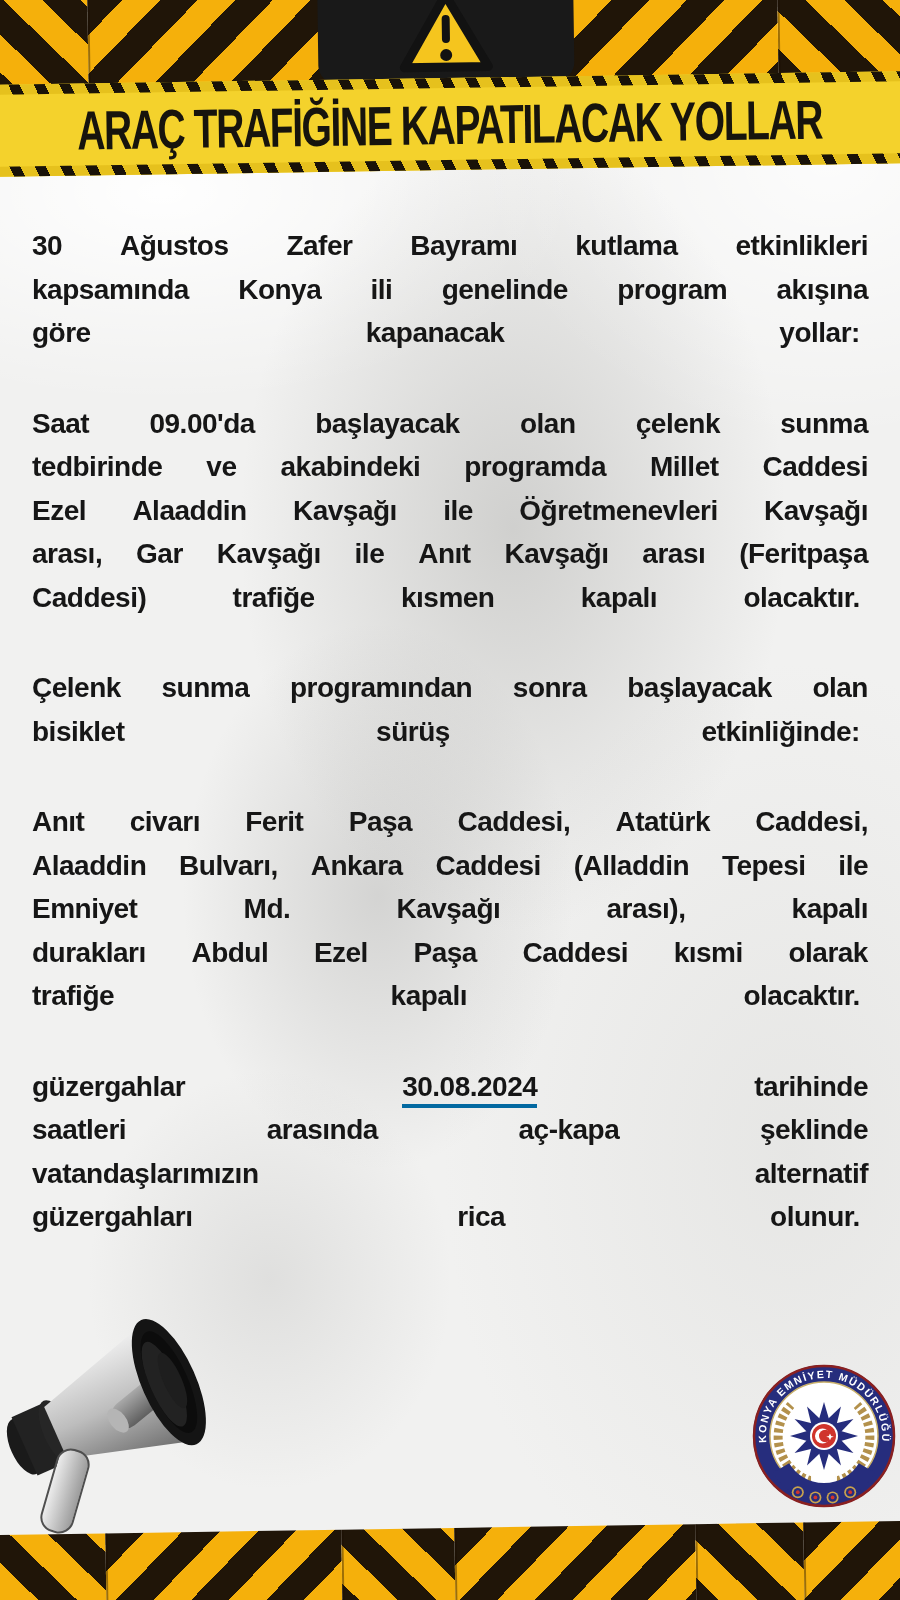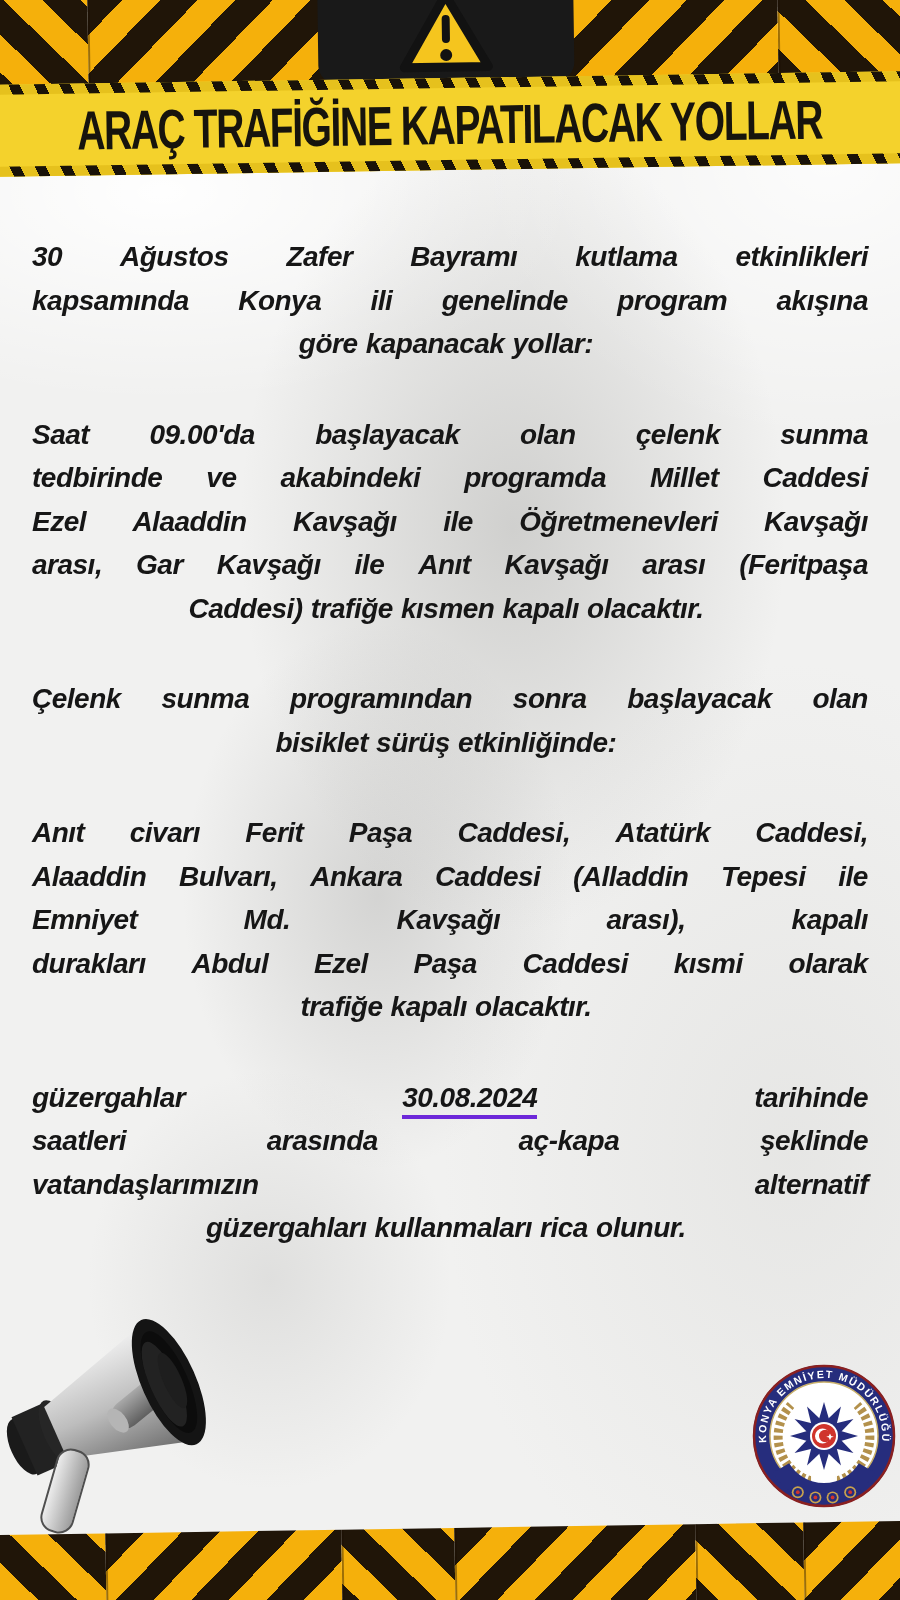--- a/index.html
+++ b/index.html
@@ -28,26 +28,26 @@
           display:flex;align-items:center;justify-content:center;}
   .banner:before,.banner:after{content:"";position:absolute;left:0;right:0;height:10px;
           background-color:#e6c11d;
           background-image:repeating-linear-gradient(65deg, #191208 0 10px, transparent 10px 23px);}
   .banner:before{top:0;}
   .banner:after{bottom:0;}
   .title{font-size:55px;font-weight:bold;letter-spacing:-2px;white-space:nowrap;
          color:#17140d;transform:scaleX(0.71);margin-top:2px;}
   .body-text{position:absolute;left:32px;top:220px;width:836px;
              font-weight:bold;color:#161616;font-size:28px;letter-spacing:-0.5px;}
-  .para{margin:15px 0 47px 0;font-style:italic;}
+  .para{margin:4px 0 47px 0;}
   .line{display:flex;justify-content:space-between;line-height:43.5px;height:43.5px;overflow:visible;}
   .line span{white-space:nowrap;}
-  .line.last{justify-content:center;}
+  .line.last{justify-content:space-between;}
   .line.last span{margin-right:0.29em;}
-  .u{border-bottom:4px solid #6d28d9;padding-bottom:12px;}
+  .u{border-bottom:4px solid #0369a1;padding-bottom:12px;}
   .mega{position:absolute;left:-11px;top:1326px;width:230px;height:170px;transform:rotate(-24deg);}
   .mega-handle{position:absolute;left:48px;top:1448px;width:30px;height:82px;border-radius:15px;
                transform:rotate(16deg);background:linear-gradient(90deg,#ececec,#9c9c9c);
                border:2px solid #4f4f4f;}
   .logo{position:absolute;left:751px;top:1363px;width:146px;height:146px;}
   .hz.bottom{position:absolute;left:-12px;top:1528px;width:924px;height:92px;transform:rotate(-0.9deg);}
 </style>
 </head>
 <body>
 
@@ -204,21 +204,20 @@
         <span>arasında</span>
         <span>aç-kapa</span>
         <span>şeklinde</span>
       </div>
       <div class="line">
         <span>vatandaşlarımızın</span>
         <span>alternatif</span>
       </div>
       <div class="line last">
         <span>güzergahları</span>
-        <span>kullanmaları</span>
         <span>rica</span>
         <span>olunur.</span>
       </div>
     </div>
   </div>
 
 <div class="mega">
   <svg width="230" height="170" viewBox="0 0 230 170">
     <defs>
       <linearGradient id="coneG" x1="0" y1="0" x2="0" y2="1">

